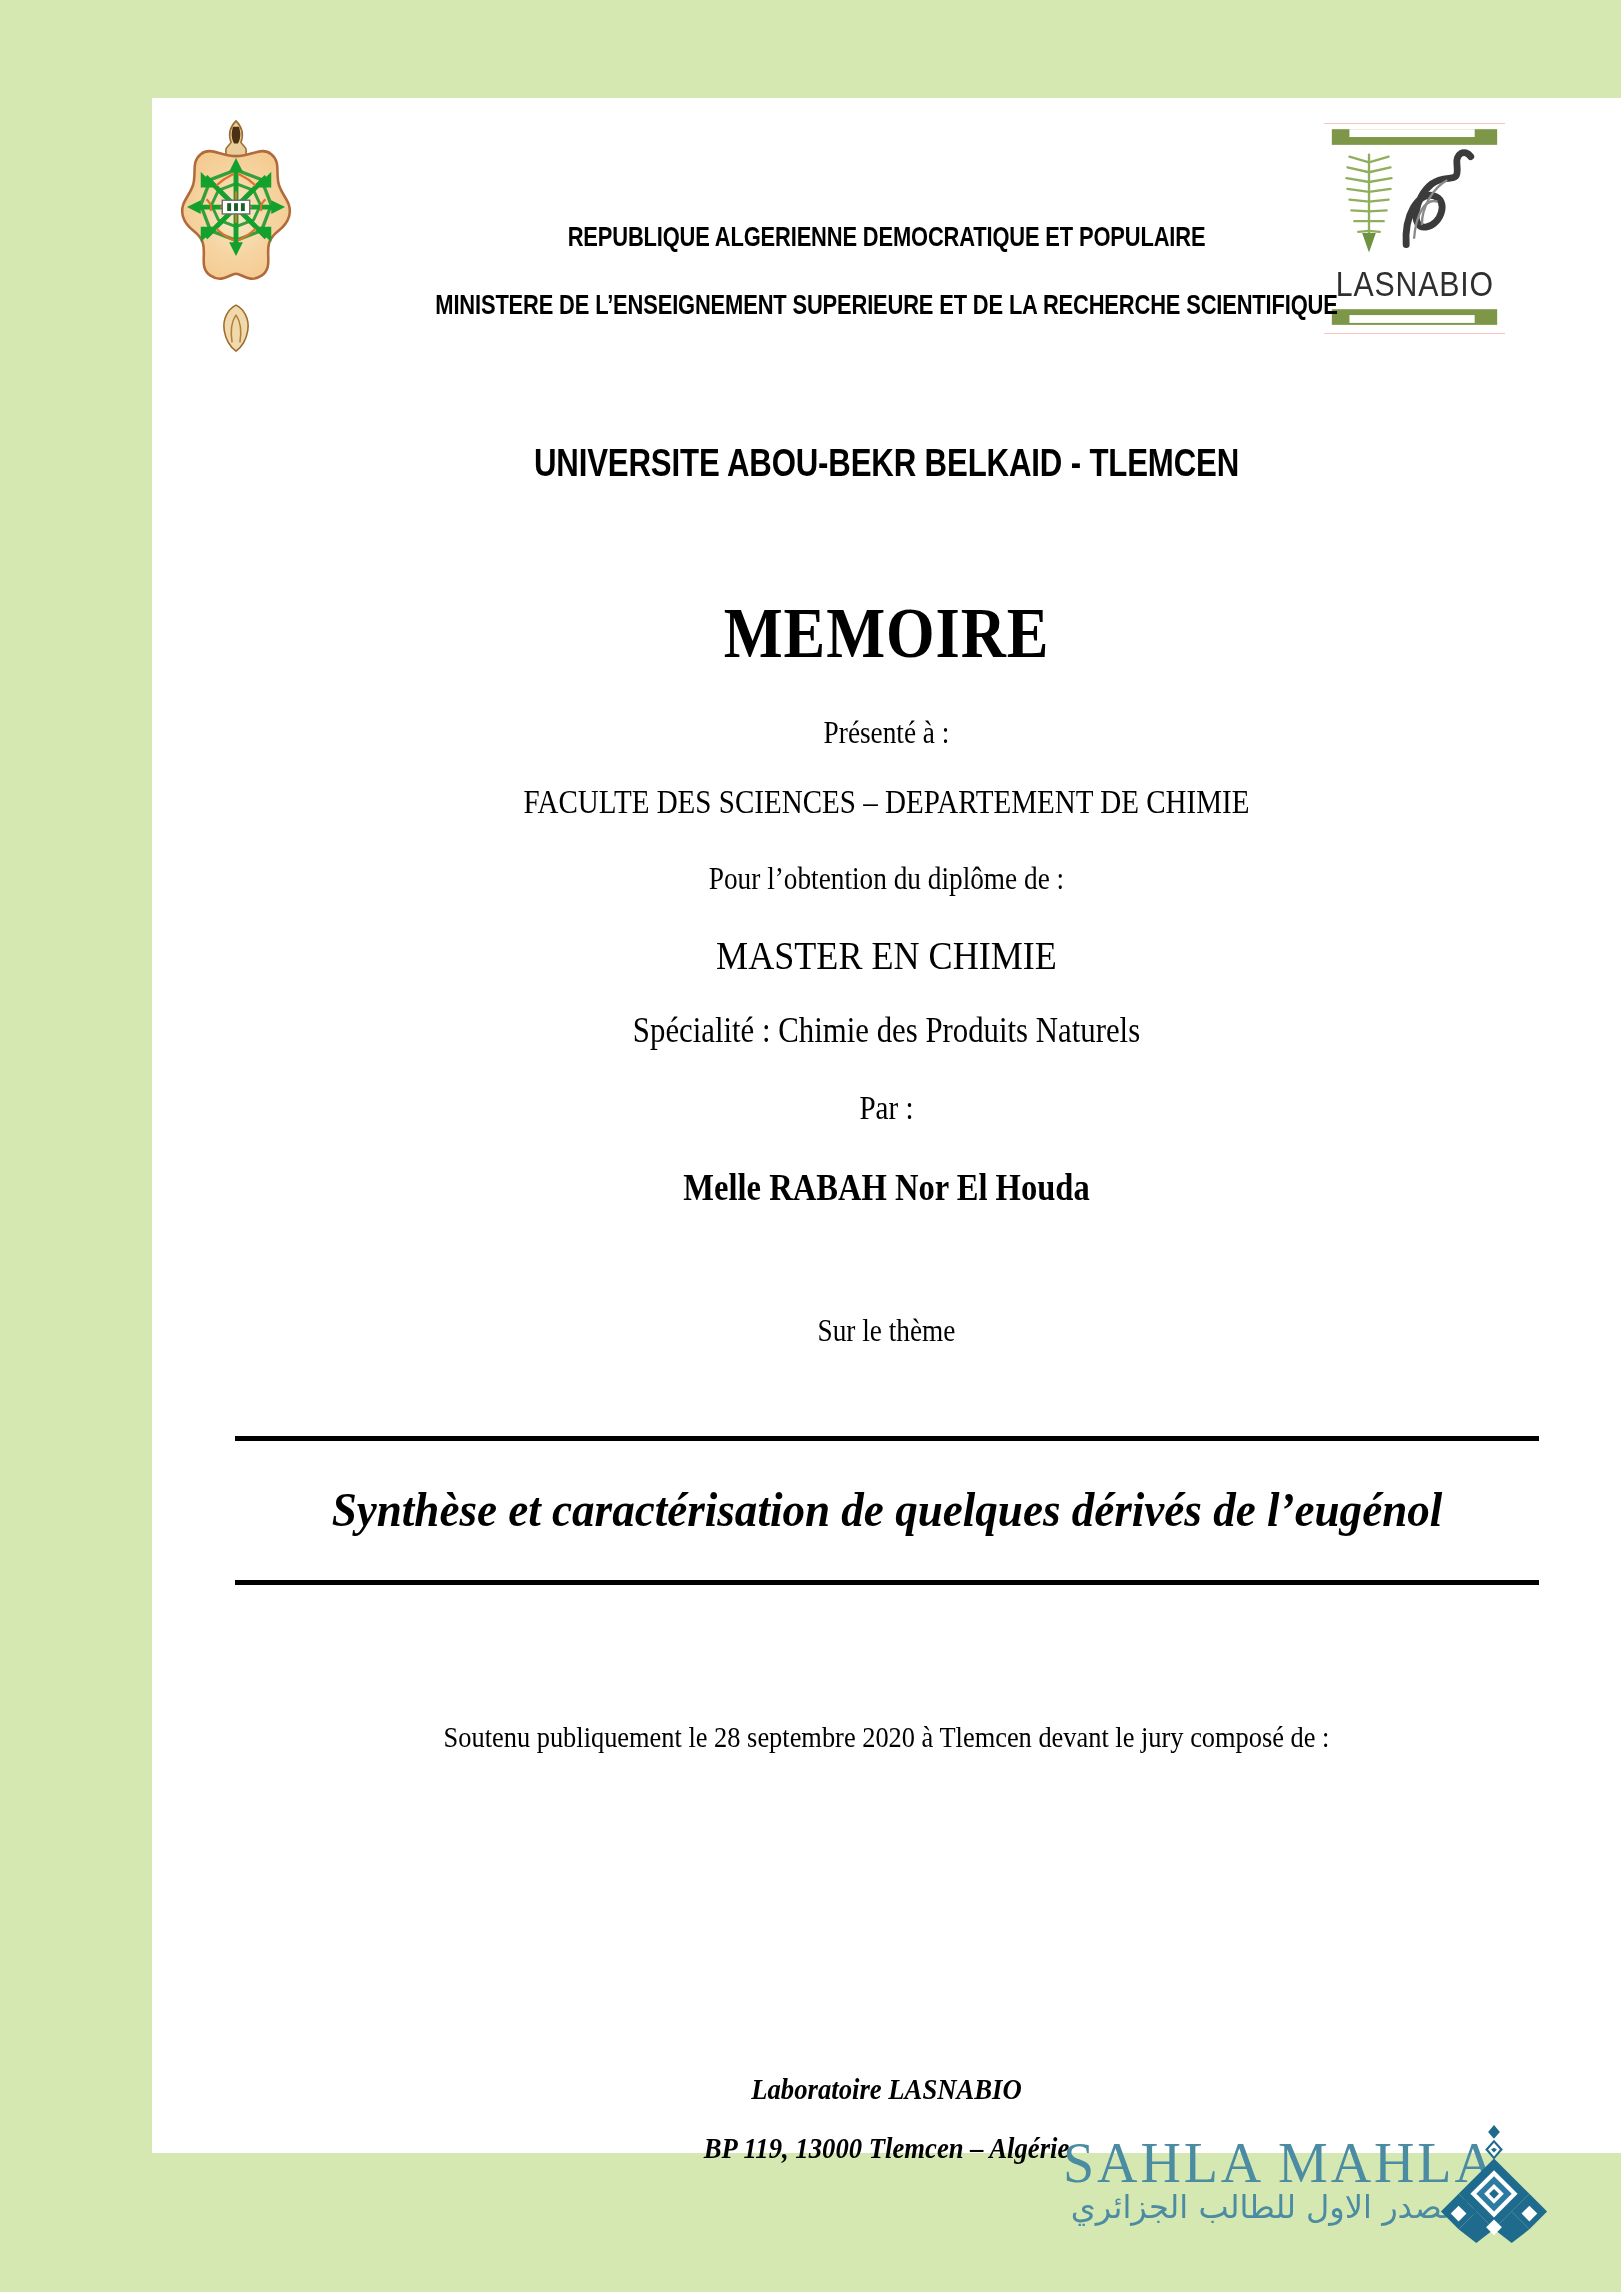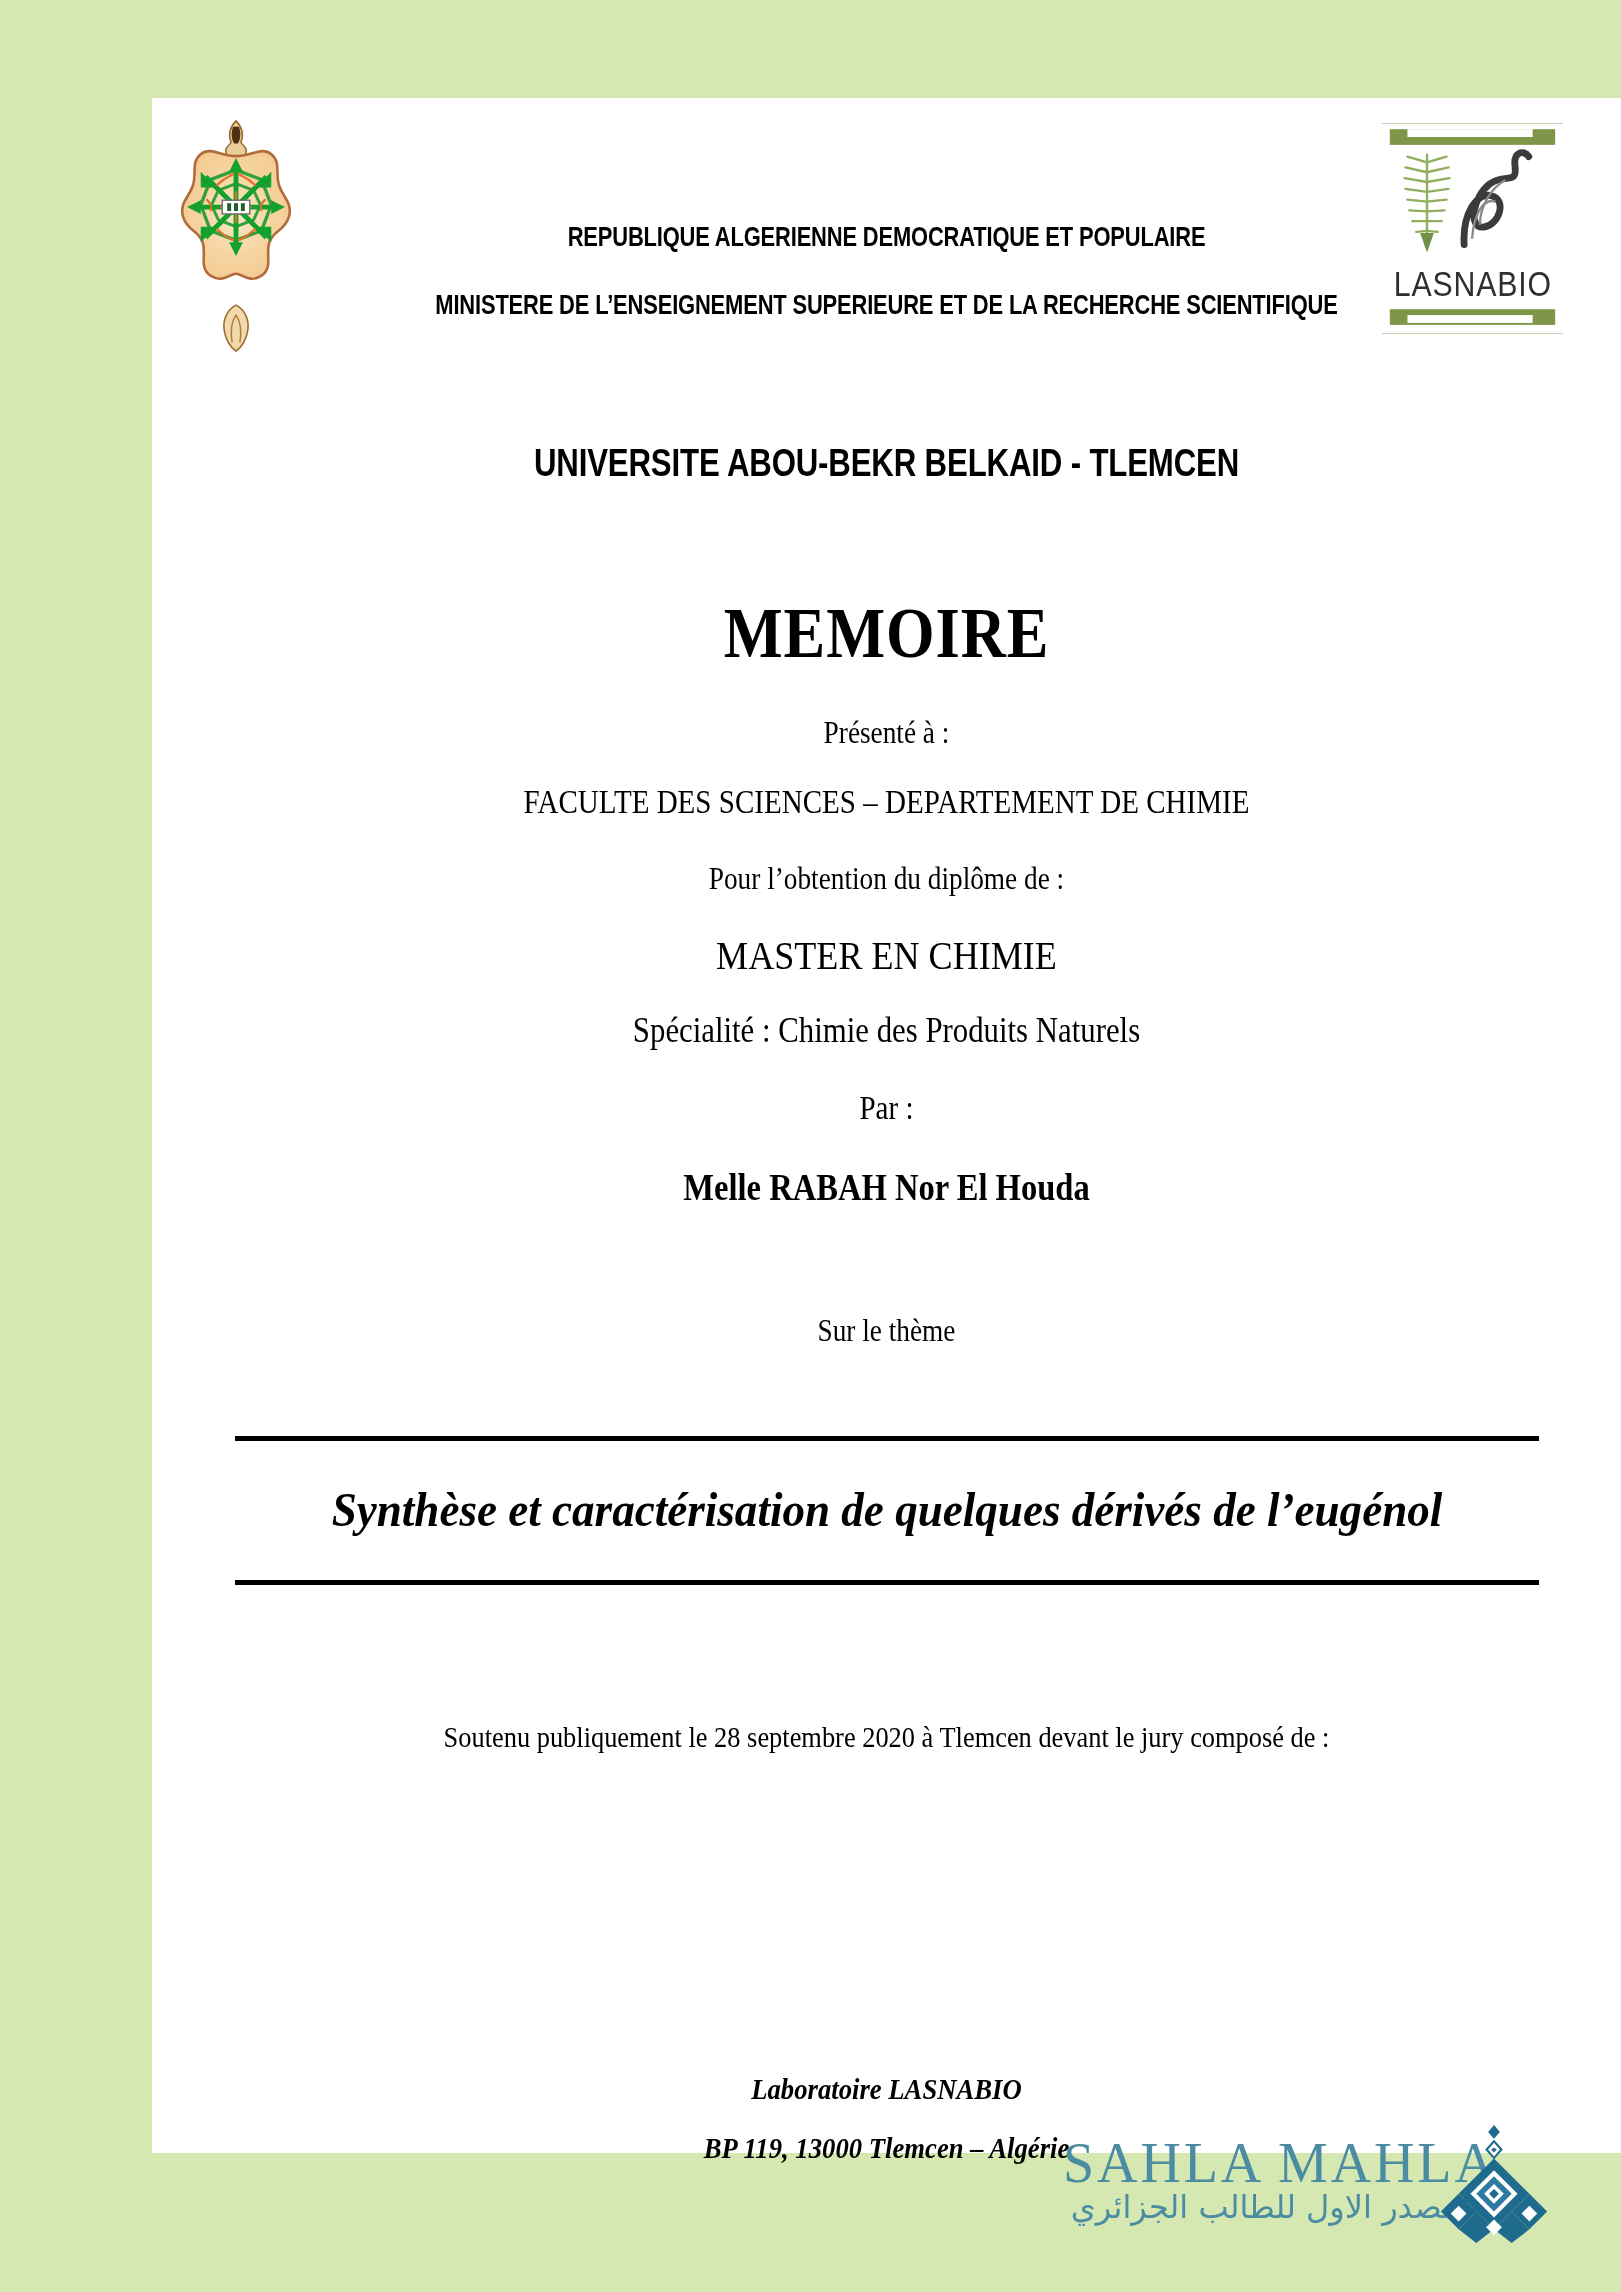--- a/index.html
+++ b/index.html
@@ -65,25 +65,25 @@
     position: absolute;
     left: 24.5px;
     top: 14.7px;
     width: 118px;
     height: 245px;
   }
 
   
   #lasnabio-logo {
     position: absolute;
-    left: 1230px;
+    left: 1172px;
     top: 24.5px;
     width: 181px;
     height: 211px;
-    background: #4d7c0f;
+    background: #ef4444;
   }
 
   
   .ctr {
     position: absolute;
     left: 0;
     width: 1469px;
     text-align: center;
     color: #000;
     white-space: nowrap;

